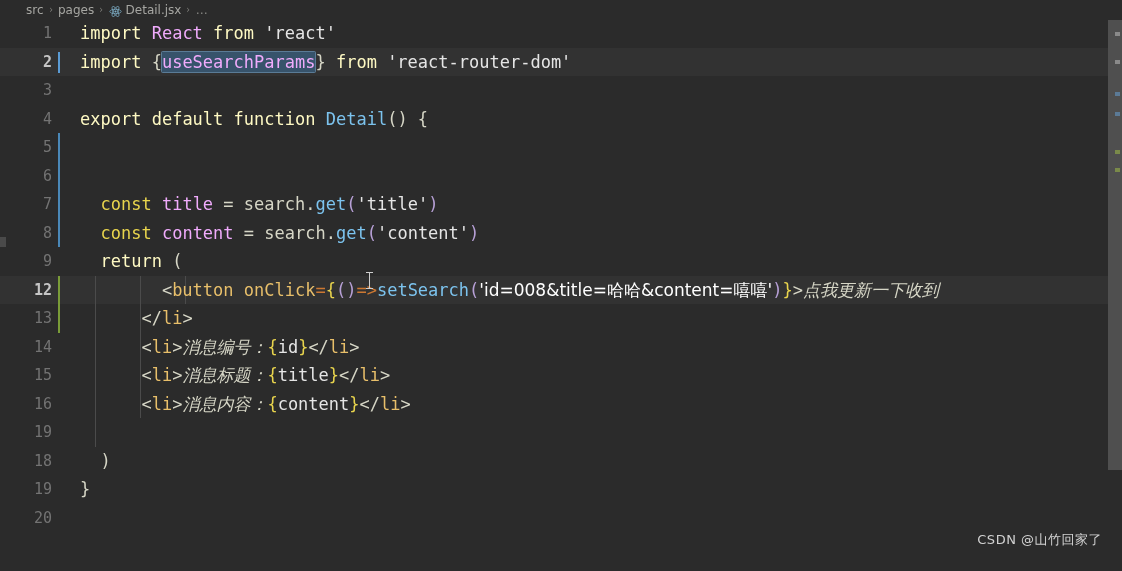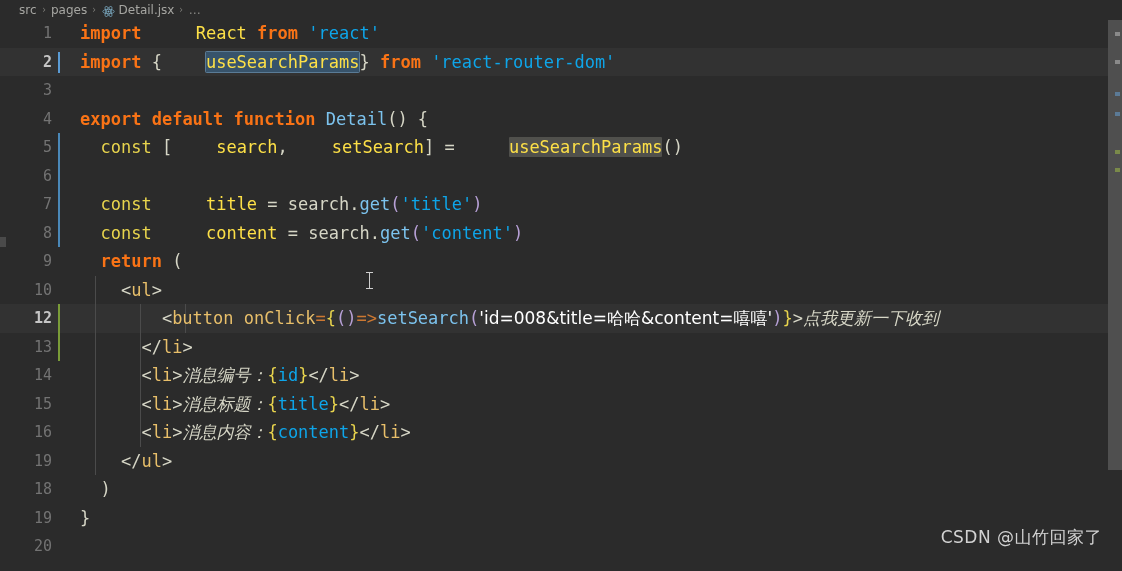--- a/index.html
+++ b/index.html
@@ -20,21 +20,21 @@
   }
 
   
   .breadcrumb {
     position: absolute;
     top: 0; left: 0;
     width: 1122px; height: 19px;
     background: #2b2b2b;
     display: flex;
     align-items: center;
-    padding-left: 19px;
+    padding-left: 26px;
     box-sizing: border-box;
     font-family: "DejaVu Sans", "Liberation Sans", sans-serif;
     font-size: 12px;
     color: #9a9a96;
     white-space: nowrap;
   }
   .bc-seg { color: #a6a6a2; }
   .bc-sep {
     color: #7d7d79;
     margin: 0 5px;
@@ -112,25 +112,25 @@
     position: absolute;
     top: 0; height: 28.5px;
     width: 1px;
     background: #4b4b4b;
   }
   .iguide.g1 { left: 95px; }
   .iguide.g2 { left: 140px; }
   .iguide.g3 { left: 185px; }
 
   
-  .kw       { color: #f97316; font-weight: bold; }           
+  .kw       { color: #fef9c3; }           
   .kw2      { color: #e8d44d; }           
-  .var      { color: #fde047; margin-left: 44px; }           
+  .var      { color: #f0abfc; }           
   .fn       { color: #7cc3ee; }           
-  .str      { color: #0ea5e9; margin-top: 9px; }           
+  .str      { color: #e5e5e5; margin-top: 9px; }           
   .plain    { color: #d6d6c6; }
   .tag      { color: #e8bf6a; }
   .brace    { color: #e8d44d; }
   .arrow    { color: #cc7832; }
   .paren    { color: #b7a0d6; }
   .cjk      { color: #d6d6c6; font-family: "DejaVu Sans", "Liberation Sans", sans-serif; font-style: italic; }
   .gstr     { color: #ffffff; font-family: "DejaVu Sans", "Liberation Sans", sans-serif; }
 
   
   .sel {
@@ -168,21 +168,21 @@
     position: absolute;
     right: 2px;
     width: 5px; height: 4px;
   }
 
   
   .watermark {
     position: absolute;
     right: 20px; bottom: 22px;
     font-family: "DejaVu Sans", "Liberation Sans", sans-serif;
-    font-size: 17px;
+    font-size: 13px;
     color: #d2d2d2;
     white-space: nowrap;
     letter-spacing: 0.5px;
   }
 
   
   .ibeam {
     position: absolute;
     left: 365px; top: 272px;
     width: 9px; height: 17px;
@@ -241,21 +241,20 @@
     </div>
 
     <div class="line">
       <span class="ln">4</span>
       <span class="code"><span class="kw">export</span><span class="plain"> </span><span class="kw">default</span><span class="plain"> </span><span class="kw">function</span><span class="plain"> </span><span class="fn">Detail</span><span class="plain">() {</span></span>
     </div>
 
     <div class="line">
       <span class="ln">5</span>
       <span class="gutter-mark gutter-blue"></span>
-      <span class="code"><span class="plain">  </span><span class="kw2">const</span><span class="plain"> [</span><span class="var">search</span><span class="plain">,</span><span class="var">setSearch</span><span class="plain">] = </span><span class="var occ">useSearchParams</span><span class="plain">()</span></span>
     </div>
 
     <div class="line">
       <span class="ln">6</span>
       <span class="gutter-mark gutter-blue"></span>
     </div>
 
     <div class="line">
       <span class="ln">7</span>
       <span class="gutter-mark gutter-blue"></span>
@@ -266,25 +265,20 @@
       <span class="ln">8</span>
       <span class="gutter-mark gutter-blue"></span>
       <span class="code"><span class="plain">  </span><span class="kw2">const</span><span class="plain"> </span><span class="var">content</span><span class="plain"> = </span><span class="plain">search</span><span class="plain">.</span><span class="fn">get</span><span class="paren">(</span><span class="str">'content'</span><span class="paren">)</span></span>
     </div>
 
     <div class="line">
       <span class="ln">9</span>
       <span class="code"><span class="plain">  </span><span class="kw">return</span><span class="plain"> (</span></span>
     </div>
 
-    <div class="line">
-      <span class="ln">10</span>
-      <span class="iguide g1"></span>
-      <span class="code"><span class="plain">    &lt;</span><span class="tag">ul</span><span class="plain">&gt;</span></span>
-    </div>
 
 
     <div class="line active">
       <span class="ln">12</span>
       <span class="gutter-mark gutter-green"></span>
       <span class="iguide g1"></span>
       <span class="iguide g2"></span>
       <span class="iguide g3"></span>
       <span class="code"><span class="plain">        &lt;</span><span class="tag">button</span><span class="plain"> </span><span class="tag">onClick</span><span class="arrow">=</span><span class="brace">{</span><span class="paren">()</span><span class="arrow">=&gt;</span><span class="fn">setSearch</span><span class="paren">(</span><span class="gstr">'id=008&amp;title=哈哈&amp;content=嘻嘻'</span><span class="paren">)</span><span class="brace">}</span><span class="plain">&gt;</span><span class="cjk">点我更新一下收到</span></span>
     </div>
@@ -314,21 +308,20 @@
     <div class="line">
       <span class="ln">16</span>
       <span class="iguide g1"></span>
       <span class="iguide g2"></span>
       <span class="code"><span class="plain">      &lt;</span><span class="tag">li</span><span class="plain">&gt;</span><span class="cjk">消息内容：</span><span class="brace">{</span><span class="str">content</span><span class="brace">}</span><span class="plain">&lt;/</span><span class="tag">li</span><span class="plain">&gt;</span></span>
     </div>
 
     <div class="line">
       <span class="ln">19</span>
       <span class="iguide g1"></span>
-      <span class="code"><span class="plain">    &lt;/</span><span class="tag">ul</span><span class="plain">&gt;</span></span>
     </div>
 
     <div class="line">
       <span class="ln">18</span>
       <span class="code"><span class="plain">  )</span></span>
     </div>
 
     <div class="line">
       <span class="ln">19</span>
       <span class="code"><span class="plain">}</span></span>

